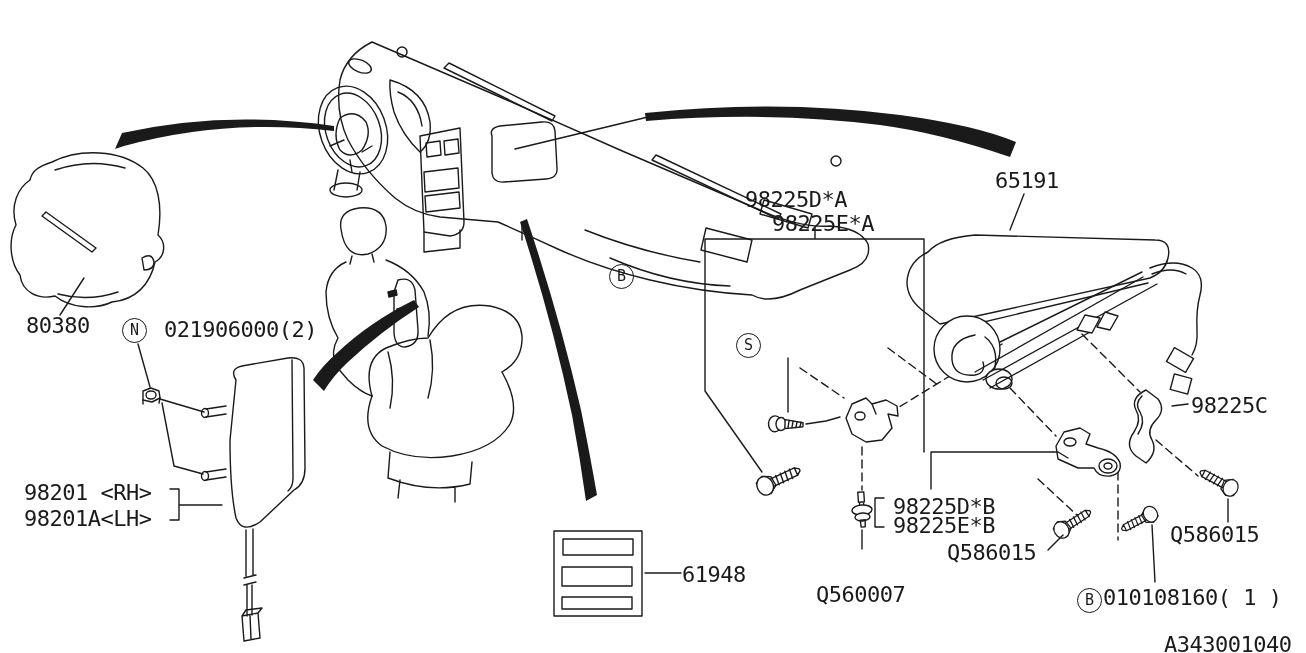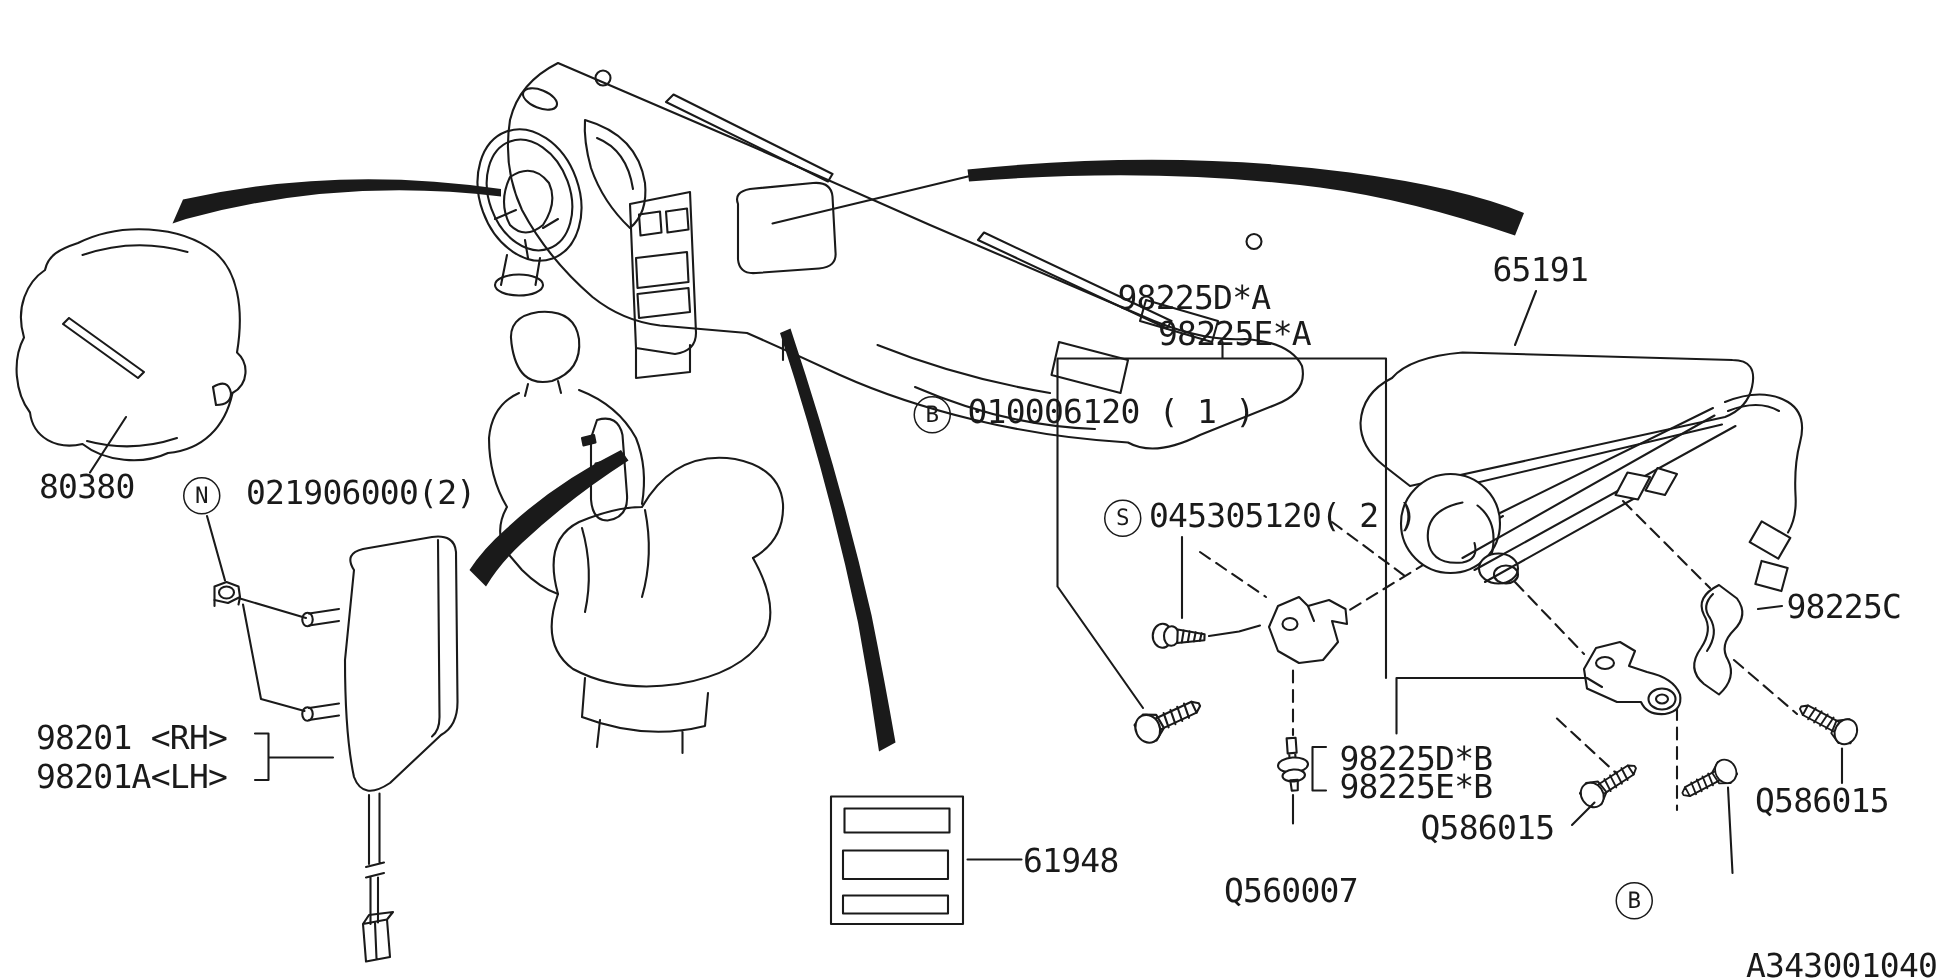--- a/index.html
+++ b/index.html
@@ -225,32 +225,31 @@
 <div class="lbl" style="left:24px;top:508px">98201A&lt;LH&gt;</div>
 
 <div class="lbl" style="left:682px;top:564px">61948</div>
 
 <div class="lbl" style="left:995px;top:170px">65191</div>
 
 <div class="lbl" style="left:745px;top:189px">98225D*A</div>
 <div class="lbl" style="left:772px;top:213px">98225E*A</div>
 
 <div class="circ" style="left:609px;top:264px">B</div>
-<div class="lbl" style="left:645px;top:265px">010006120 ( 1 )</div>
 
 <div class="circ" style="left:736px;top:333px">S</div>
-<div class="lbl" style="left:766px;top:334px">045305120( 2 )</div>
 
 <div class="lbl" style="left:1191px;top:395px">98225C</div>
 
 <div class="lbl" style="left:893px;top:496px">98225D*B</div>
 <div class="lbl" style="left:893px;top:515px">98225E*B</div>
 
 <div class="lbl" style="left:816px;top:584px">Q560007</div>
 
 <div class="lbl" style="left:947px;top:542px">Q586015</div>
 <div class="lbl" style="left:1170px;top:524px">Q586015</div>
 
 <div class="circ" style="left:1077px;top:588px">B</div>
+<div class="lbl" style="left:1103px;top:587px">010108160( 1 )</div>
 
 <div class="code" style="left:1164px;top:632px">A343001040</div>
 
 </div>
 
 </body></html>

